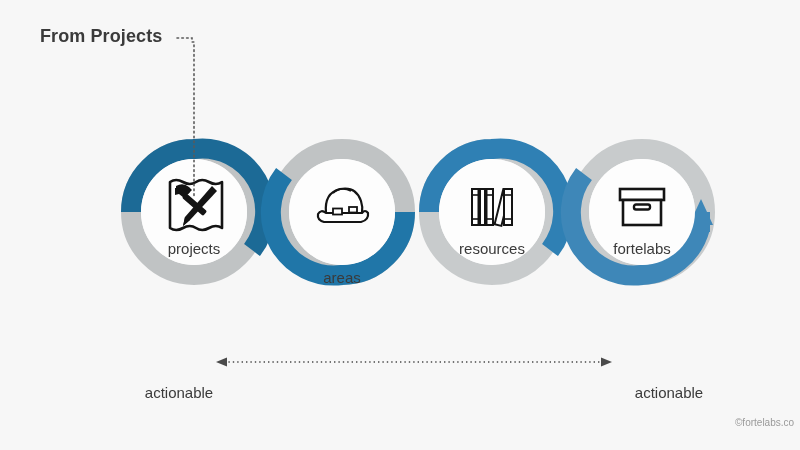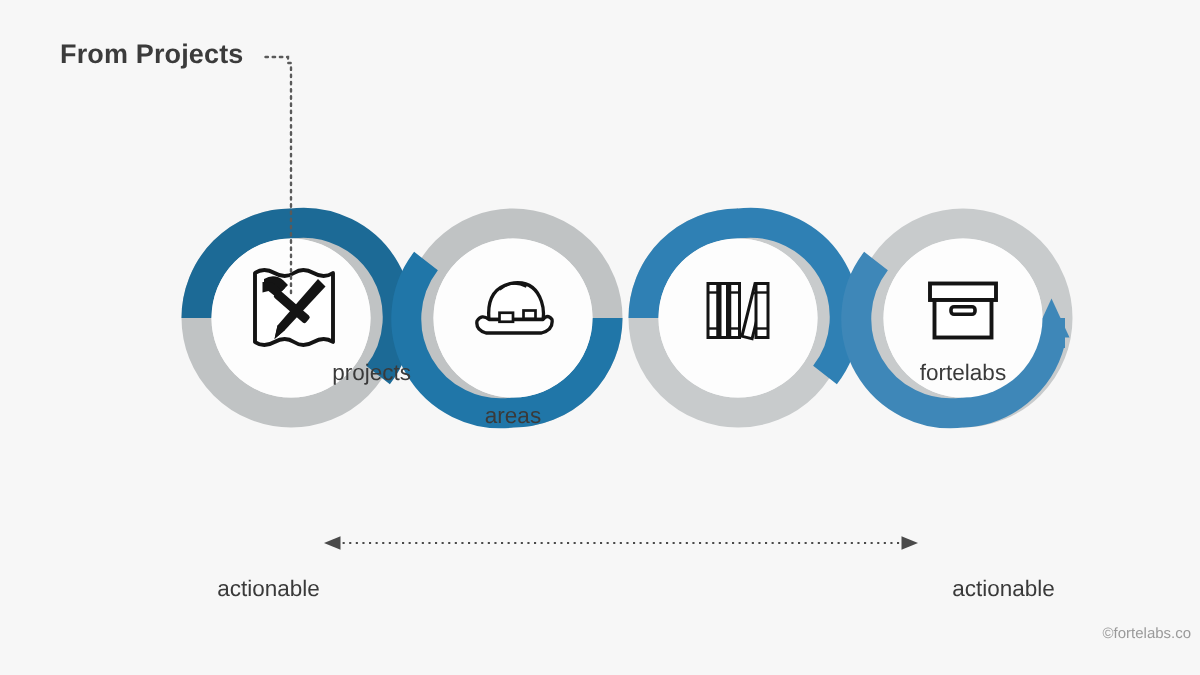--- a/index.html
+++ b/index.html
@@ -18,21 +18,21 @@
   #title{
     left:24px;top:26px;
     font-size:18px;font-weight:bold;
     color:#3b3b3b;letter-spacing:.1px;
   }
 
   .node-label{
     font-size:15px;color:#3a3a3a;
     text-align:center;width:160px;
   }
-  #label-projects{left:98px;top:240px;text-align:right;}
+  #label-projects{left:98px;top:240px;}
   #label-areas{left:246px;top:240px;margin-top:29px;}
   #label-resources{left:396px;top:240px;}
   #label-archives{left:546px;top:240px;}
 
   .axis-label{
     font-size:15px;color:#3a3a3a;
     text-align:center;width:150px;line-height:19px;
   }
   #axis-left{left:88px;top:345px;}
   #axis-right{left:578px;top:345px;}
@@ -140,20 +140,21 @@
       <line x1="208" y1="362" x2="588" y2="362" stroke="#4a4a4a" stroke-width="1.4" stroke-dasharray="1.4 3"></line>
       <polygon points="200,362 211,357.5 211,366.5" fill="#4a4a4a"></polygon>
       <polygon points="596,362 585,357.5 585,366.5" fill="#4a4a4a"></polygon>
     </g>
   </svg>
 
   <div class="txt" id="title">From Projects</div>
 
   <div class="txt node-label" id="label-projects">projects</div>
   <div class="txt node-label" id="label-areas">areas</div>
+  <div class="txt node-label" id="label-resources">resources</div>
   <div class="txt node-label" id="label-archives">fortelabs</div>
 
   <div class="txt axis-label" id="axis-left">
     <div>actionable</div>
   </div>
   <div class="txt axis-label" id="axis-right">
     <div>actionable</div>
   </div>
 
   <div class="txt" id="credit">©fortelabs.co</div>

